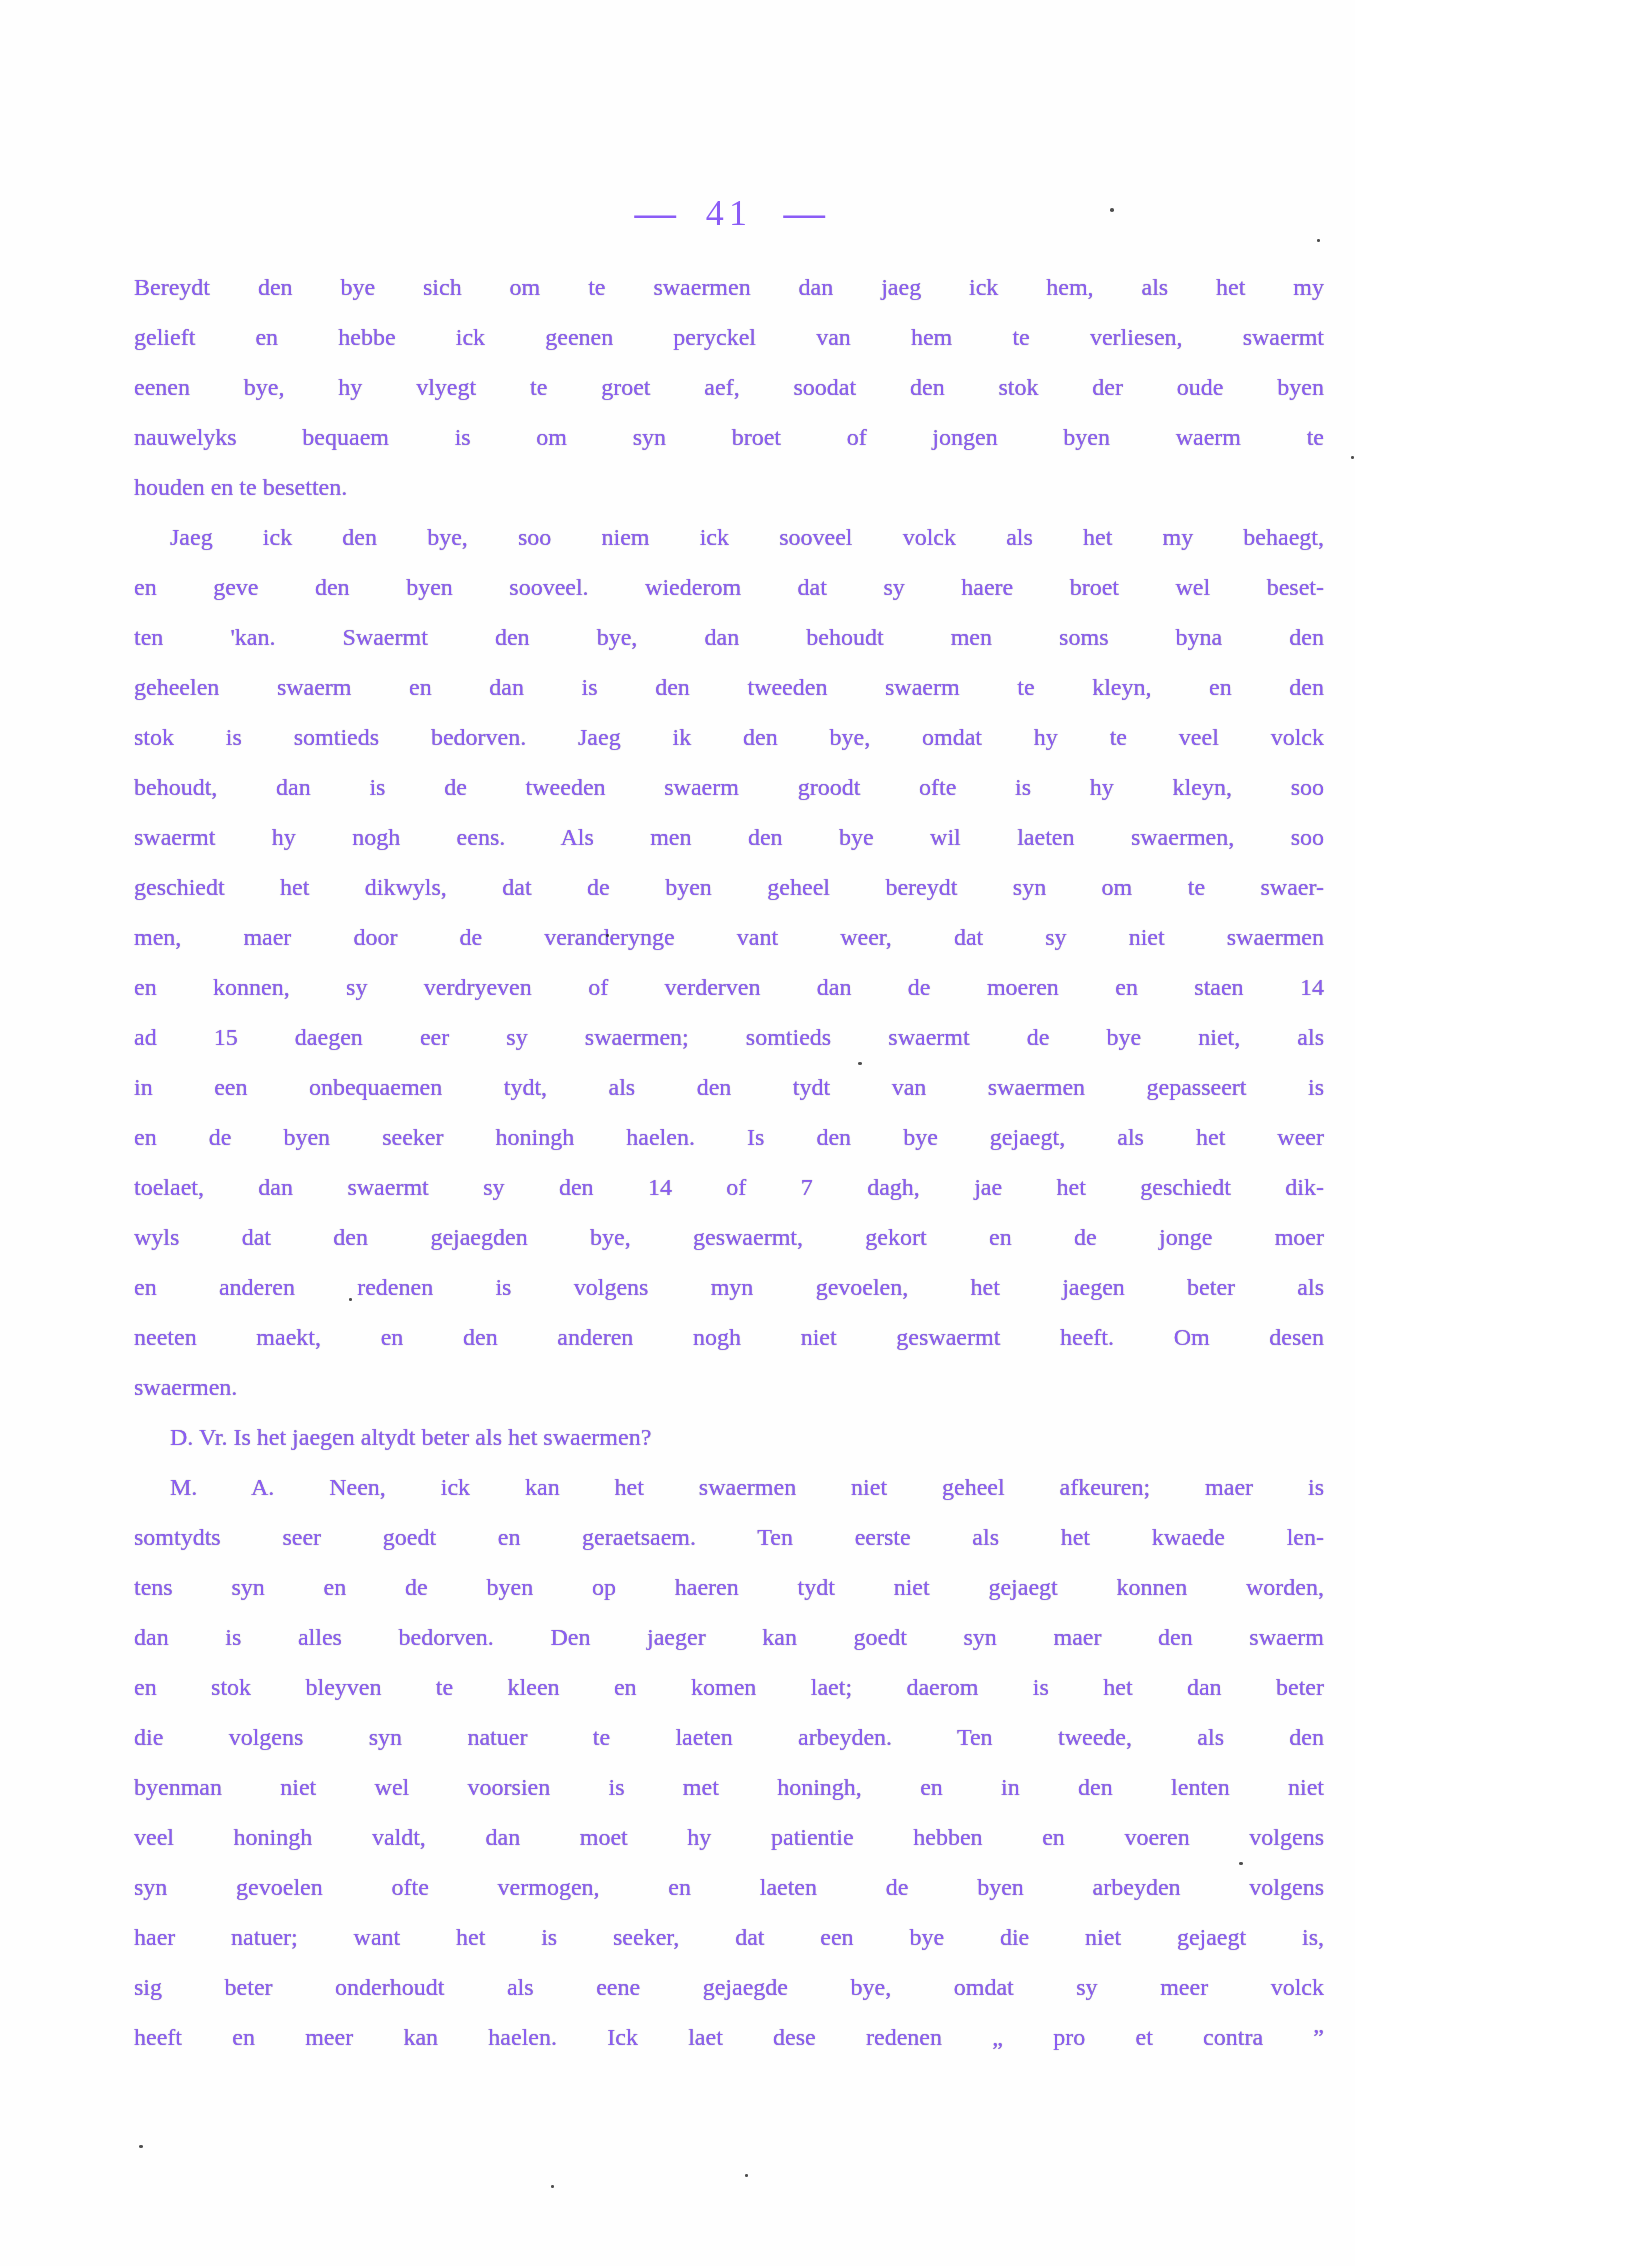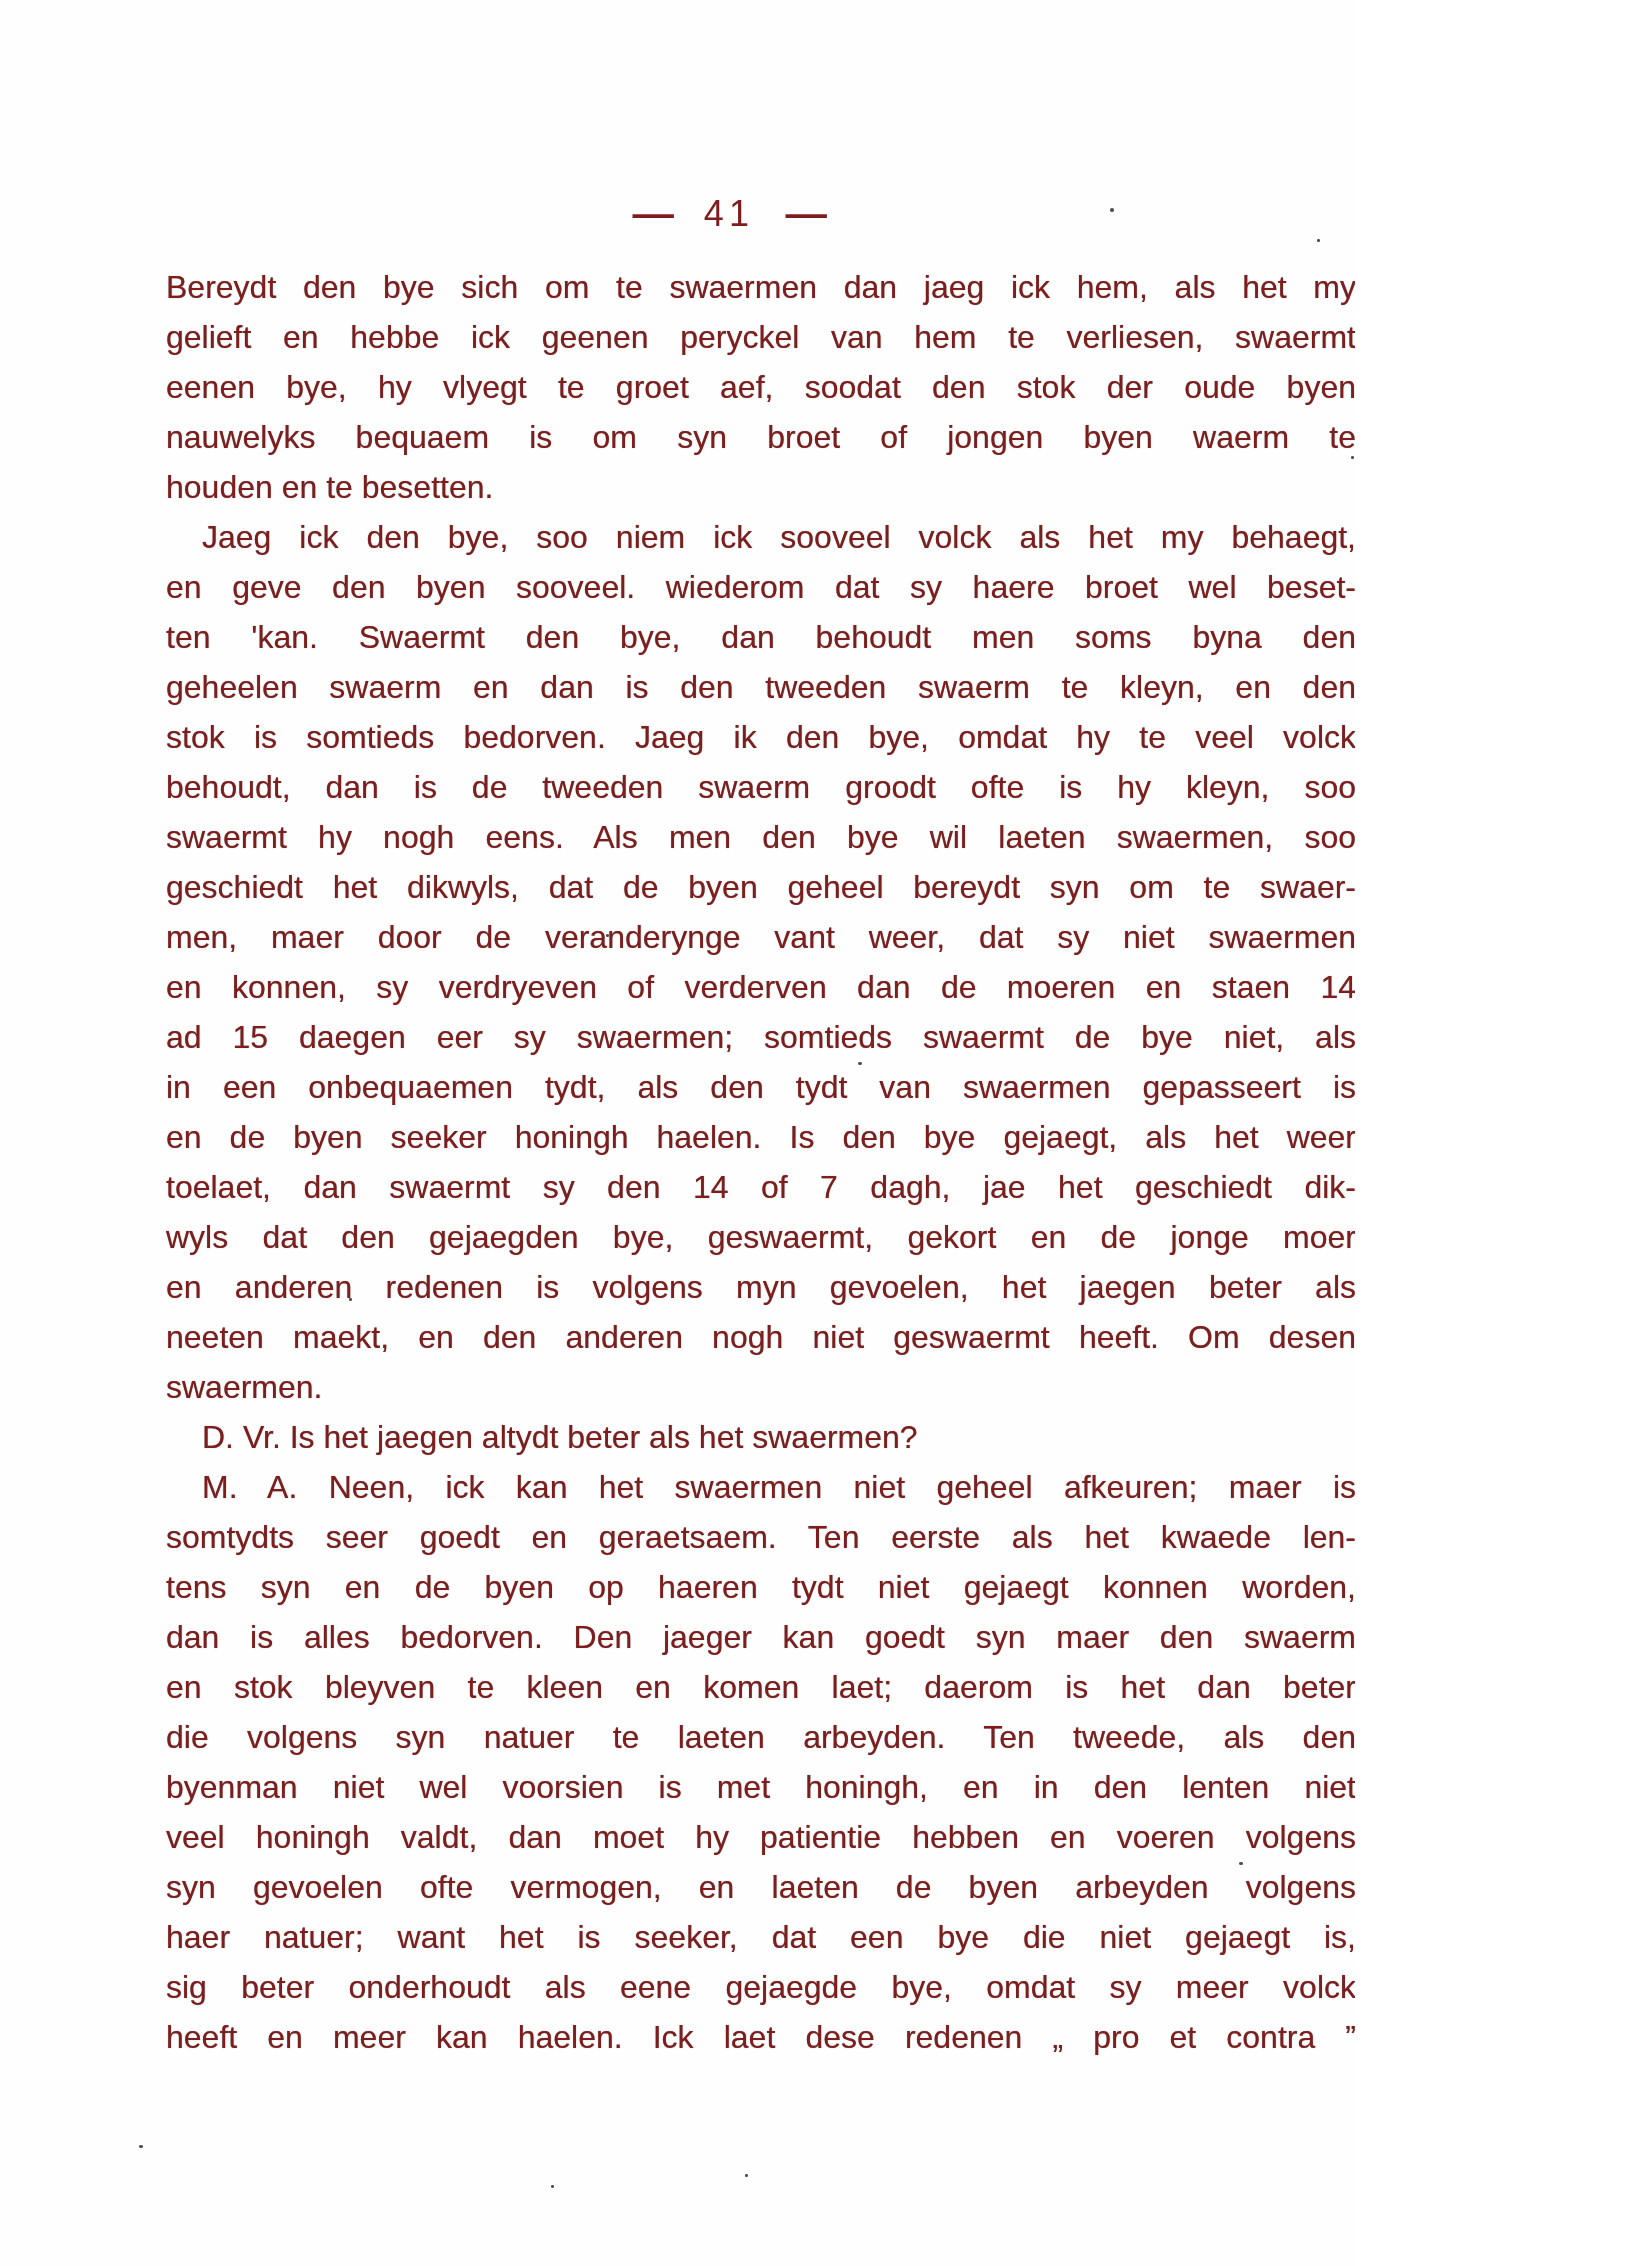--- a/index.html
+++ b/index.html
@@ -6,22 +6,22 @@
     margin: 0;
     padding: 0;
     background: #ffffff;
   }
   .page {
     position: relative;
     width: 1355px;
     height: 2266px;
     background: #fefefe;
     overflow: hidden;
-    font-family: Liberation Sans, sans-serif;
-    color: #7f1d1d;
+    font-family: Liberation Serif, serif;
+    color: #8b5cf6;
   }
   .header {
     position: absolute;
     top: 192px;
     left: 134px;
     width: 1190px;
     text-align: center;
     font-size: 36px;
     line-height: 43px;
     white-space: nowrap;
@@ -35,24 +35,23 @@
   .header .pagenum {
     display: inline-block;
     margin: 0 34px;
     letter-spacing: 5.3px;
   }
   .text-block {
     position: absolute;
     top: 262px;
     left: 134px;
     width: 1190px;
-    font-size: 32px;
+    font-size: 24px;
     line-height: 50px;
     text-shadow: 0 0 0.9px rgba(10,10,10,0.55);
-    margin-left: 32px;
   }
   .line {
     text-align: justify;
     text-align-last: justify;
     white-space: normal;
   }
   .line.no-stretch {
     text-align-last: left;
   }
   .line.indent {

